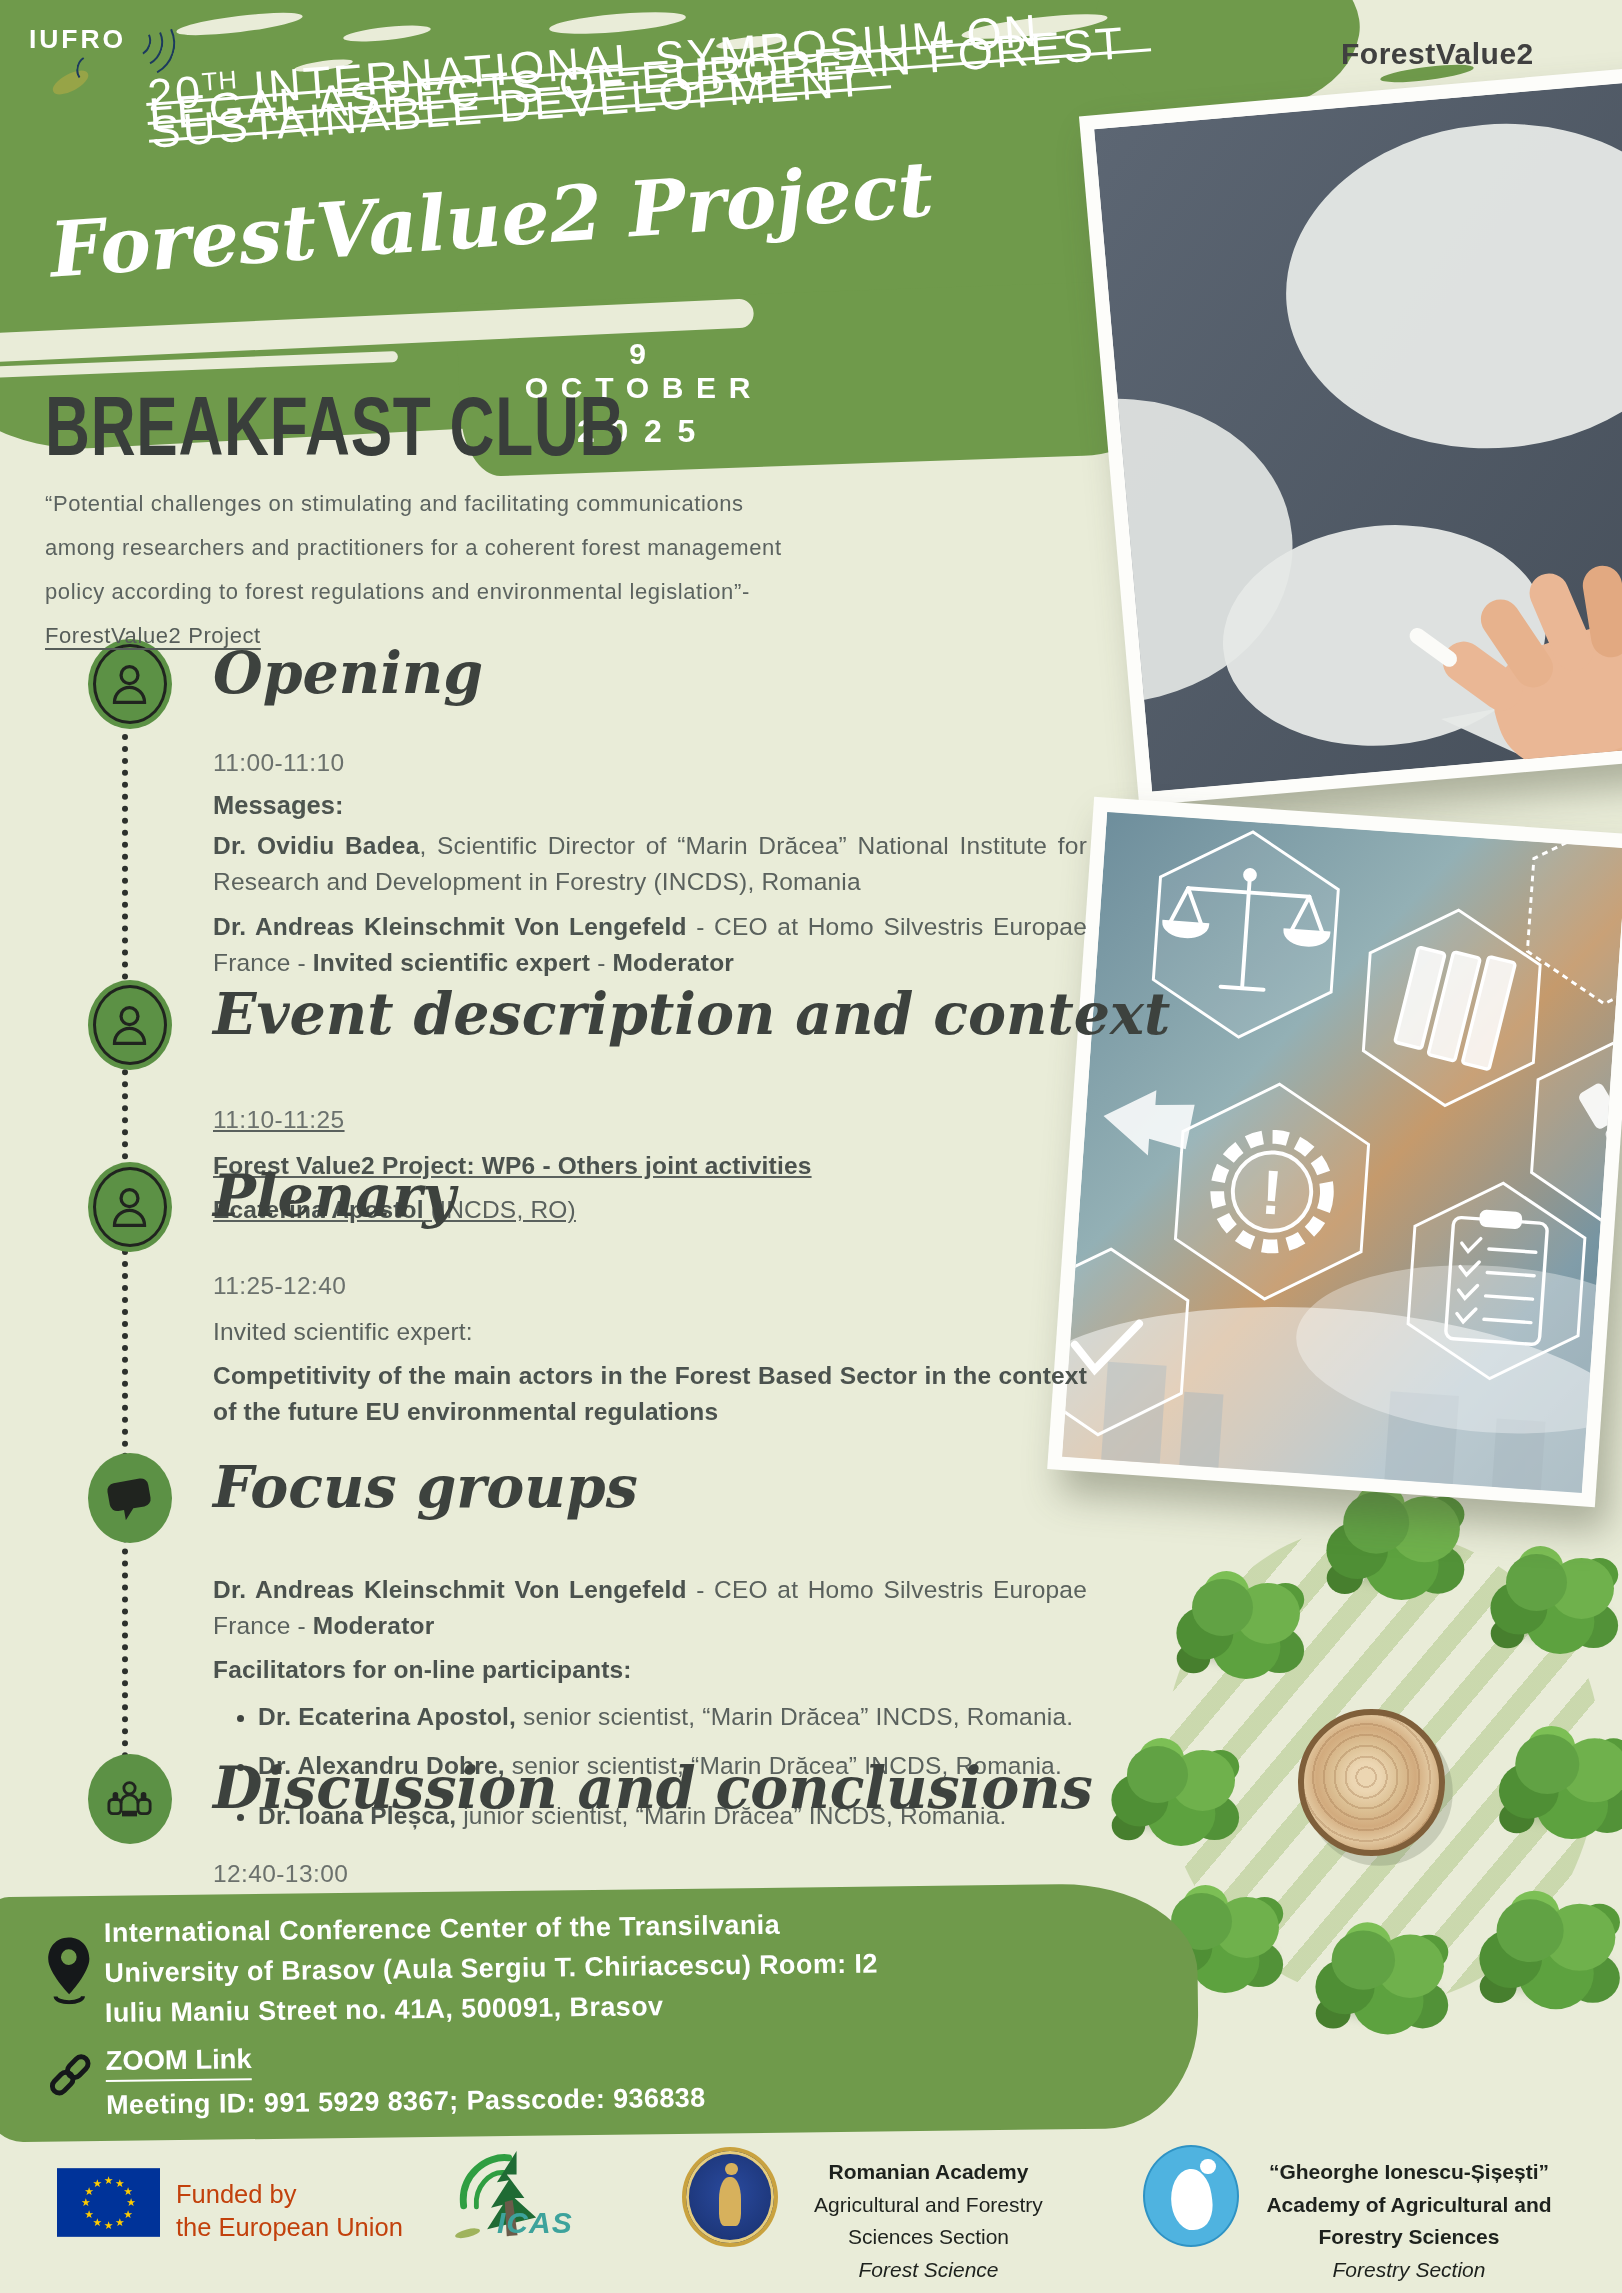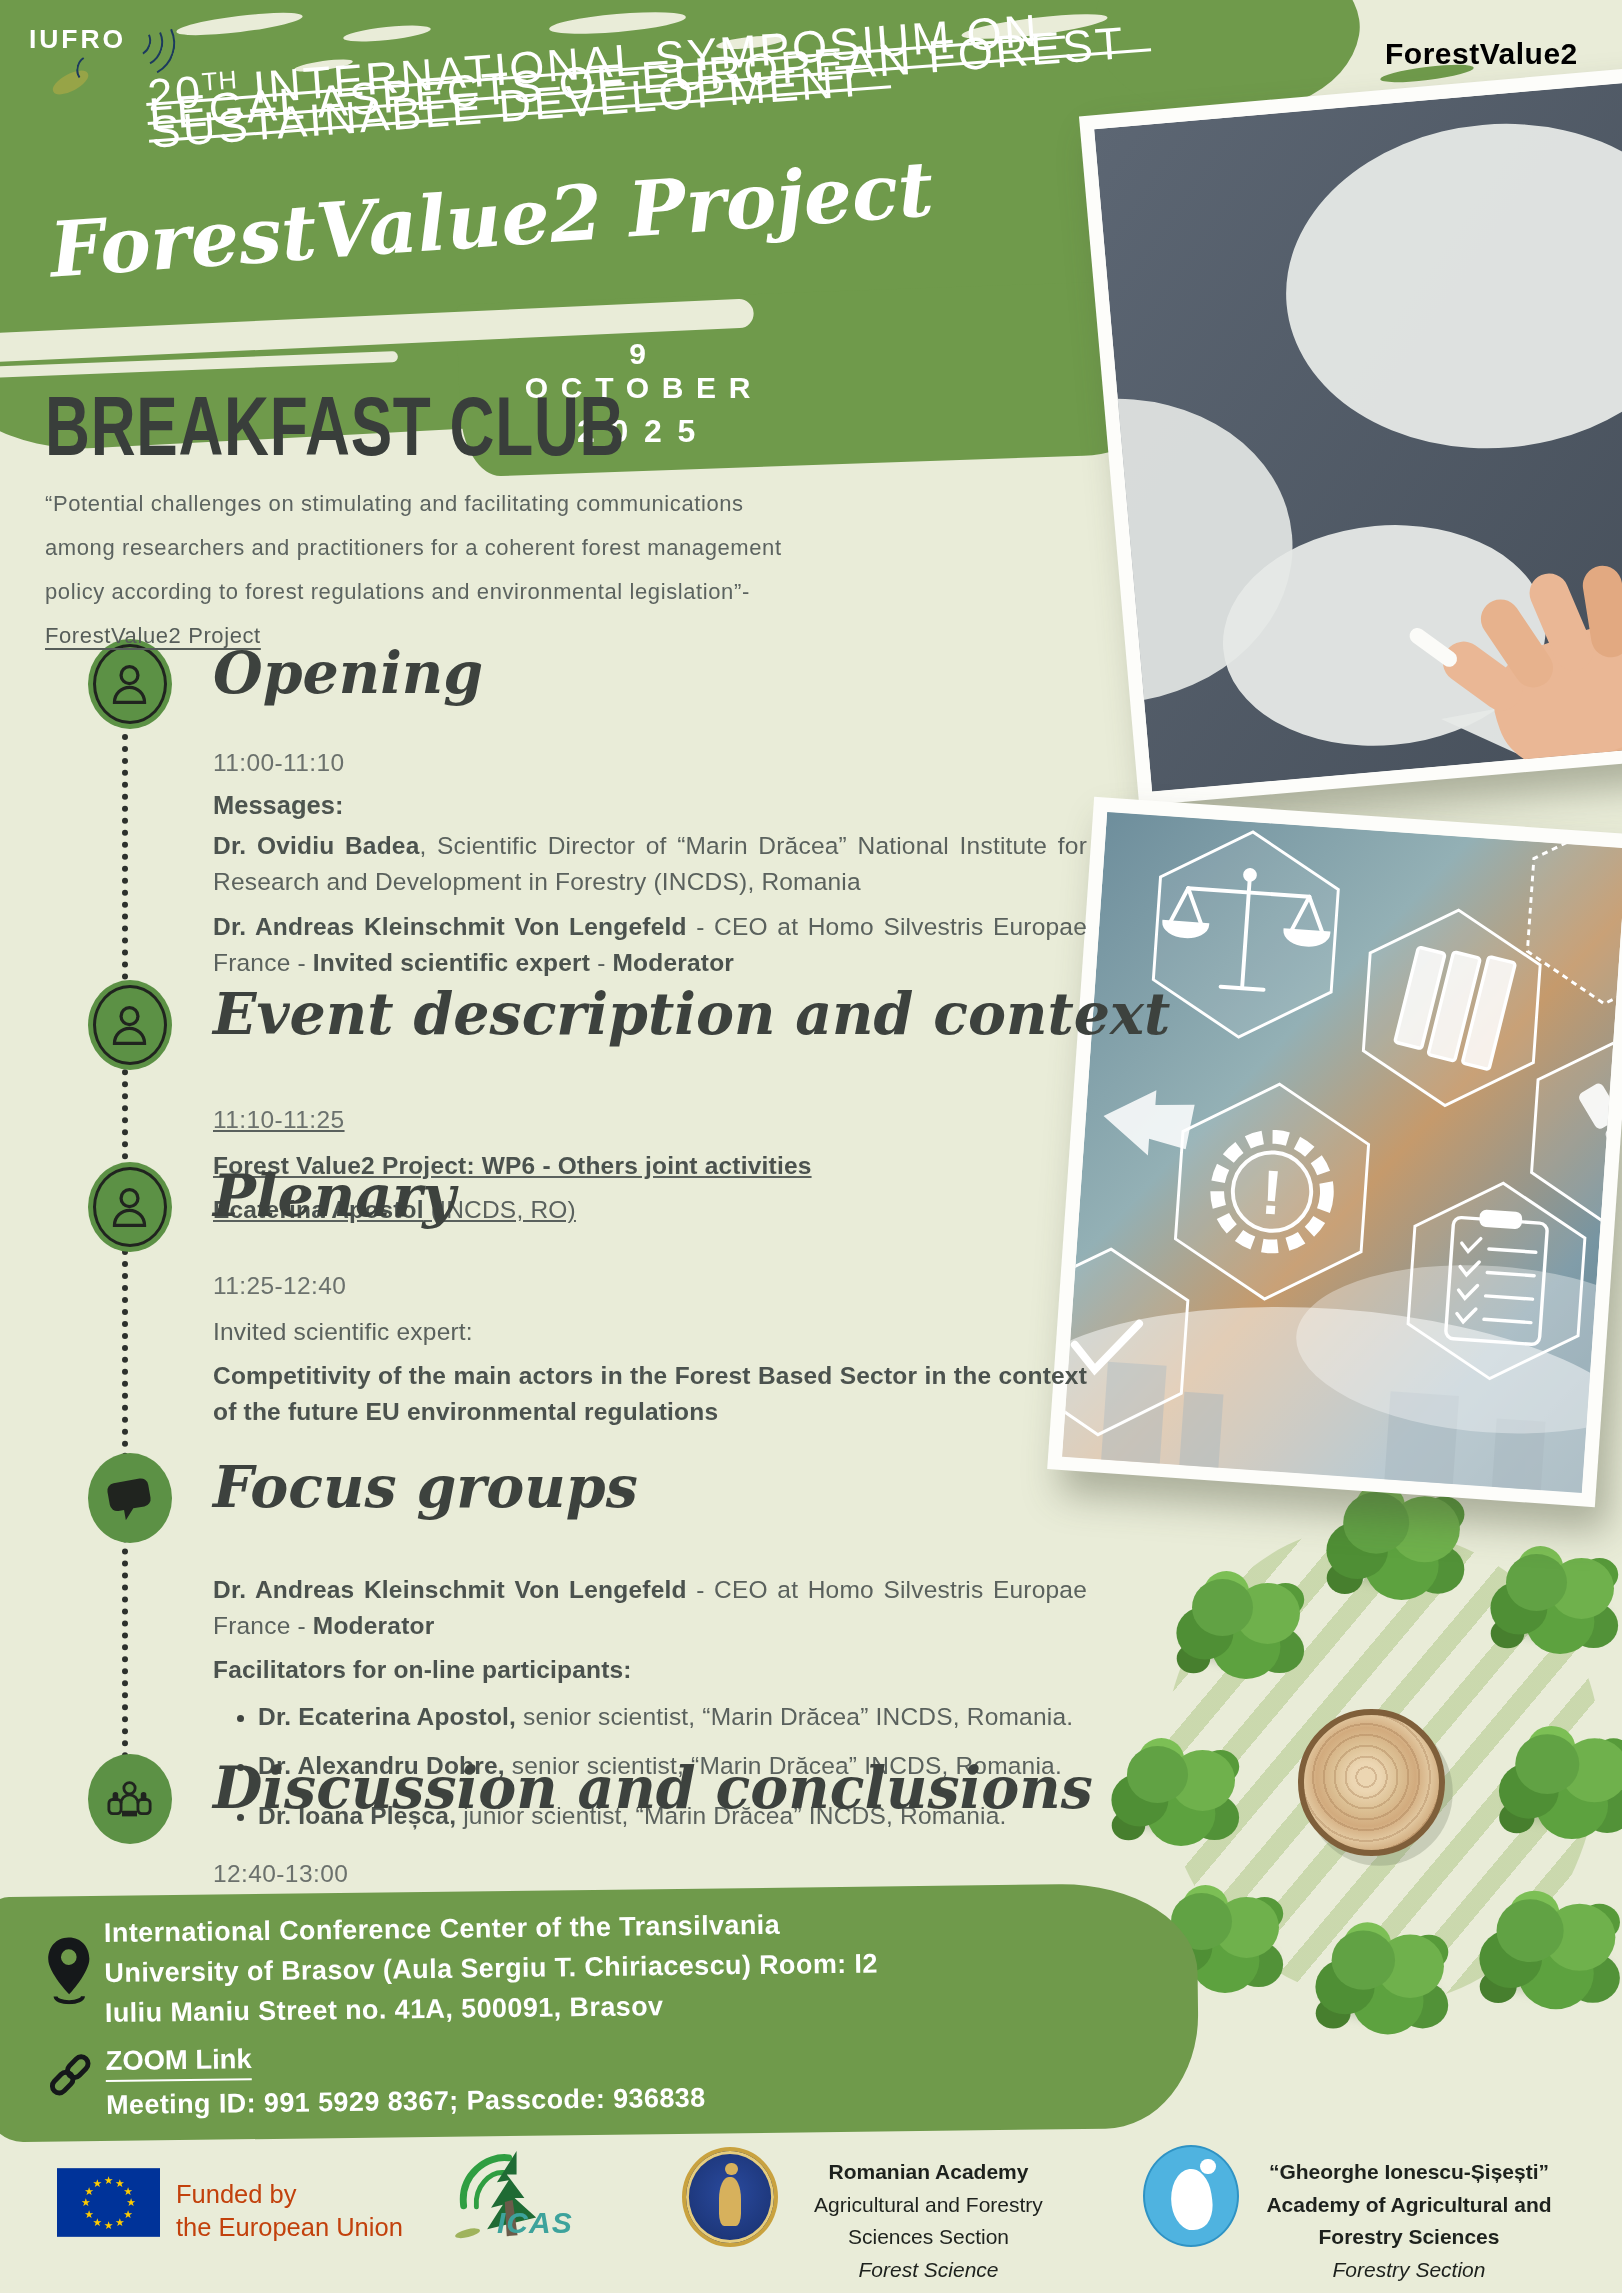--- a/index.html
+++ b/index.html
@@ -51,21 +51,21 @@
   .script{font-family:"DejaVu Serif",serif;font-style:italic;font-weight:700;}
   #proj-script{left:47px;top:206px;font-size:76px;color:#fff;transform:rotate(-4deg);
         transform-origin:left top;z-index:3;font-family:"DejaVu Serif",serif;font-style:italic;font-weight:700;}
 
   
   #date-block{left:502px;top:337px;width:284px;text-align:center;color:#fff;z-index:3;}
   #date-block .d1{font-size:30px;font-weight:700;letter-spacing:12.7px;}
   #date-block .d2{font-size:32px;font-weight:700;letter-spacing:15.7px;margin-top:7.8px;}
 
   
-  #brand{left:1341px;top:37px;font-size:30px;font-weight:800;color:#000000;z-index:3;letter-spacing:0.5px;margin-left:44px;}
+  #brand{left:1341px;top:37px;font-size:30px;font-weight:800;color:#404040;z-index:3;letter-spacing:0.5px;}
 
   
   #hero-title{left:45px;top:378px;font-size:84px;font-weight:800;color:#393e3b;letter-spacing:1px;
         transform:scaleX(.74);transform-origin:left top;white-space:nowrap;z-index:3;}
   #quote{left:45px;top:482px;font-size:22px;line-height:44px;letter-spacing:0.6px;color:#5c6360;z-index:3;}
   #quote a{color:#565d59;text-decoration:underline;text-underline-offset:4.9px;}
 
   
   #tline{left:122px;top:686px;height:1157px;width:0;border-left:6.9px dotted #2c302c;z-index:1;}
   .sec{position:absolute;left:74px;width:1068px;z-index:2;}

